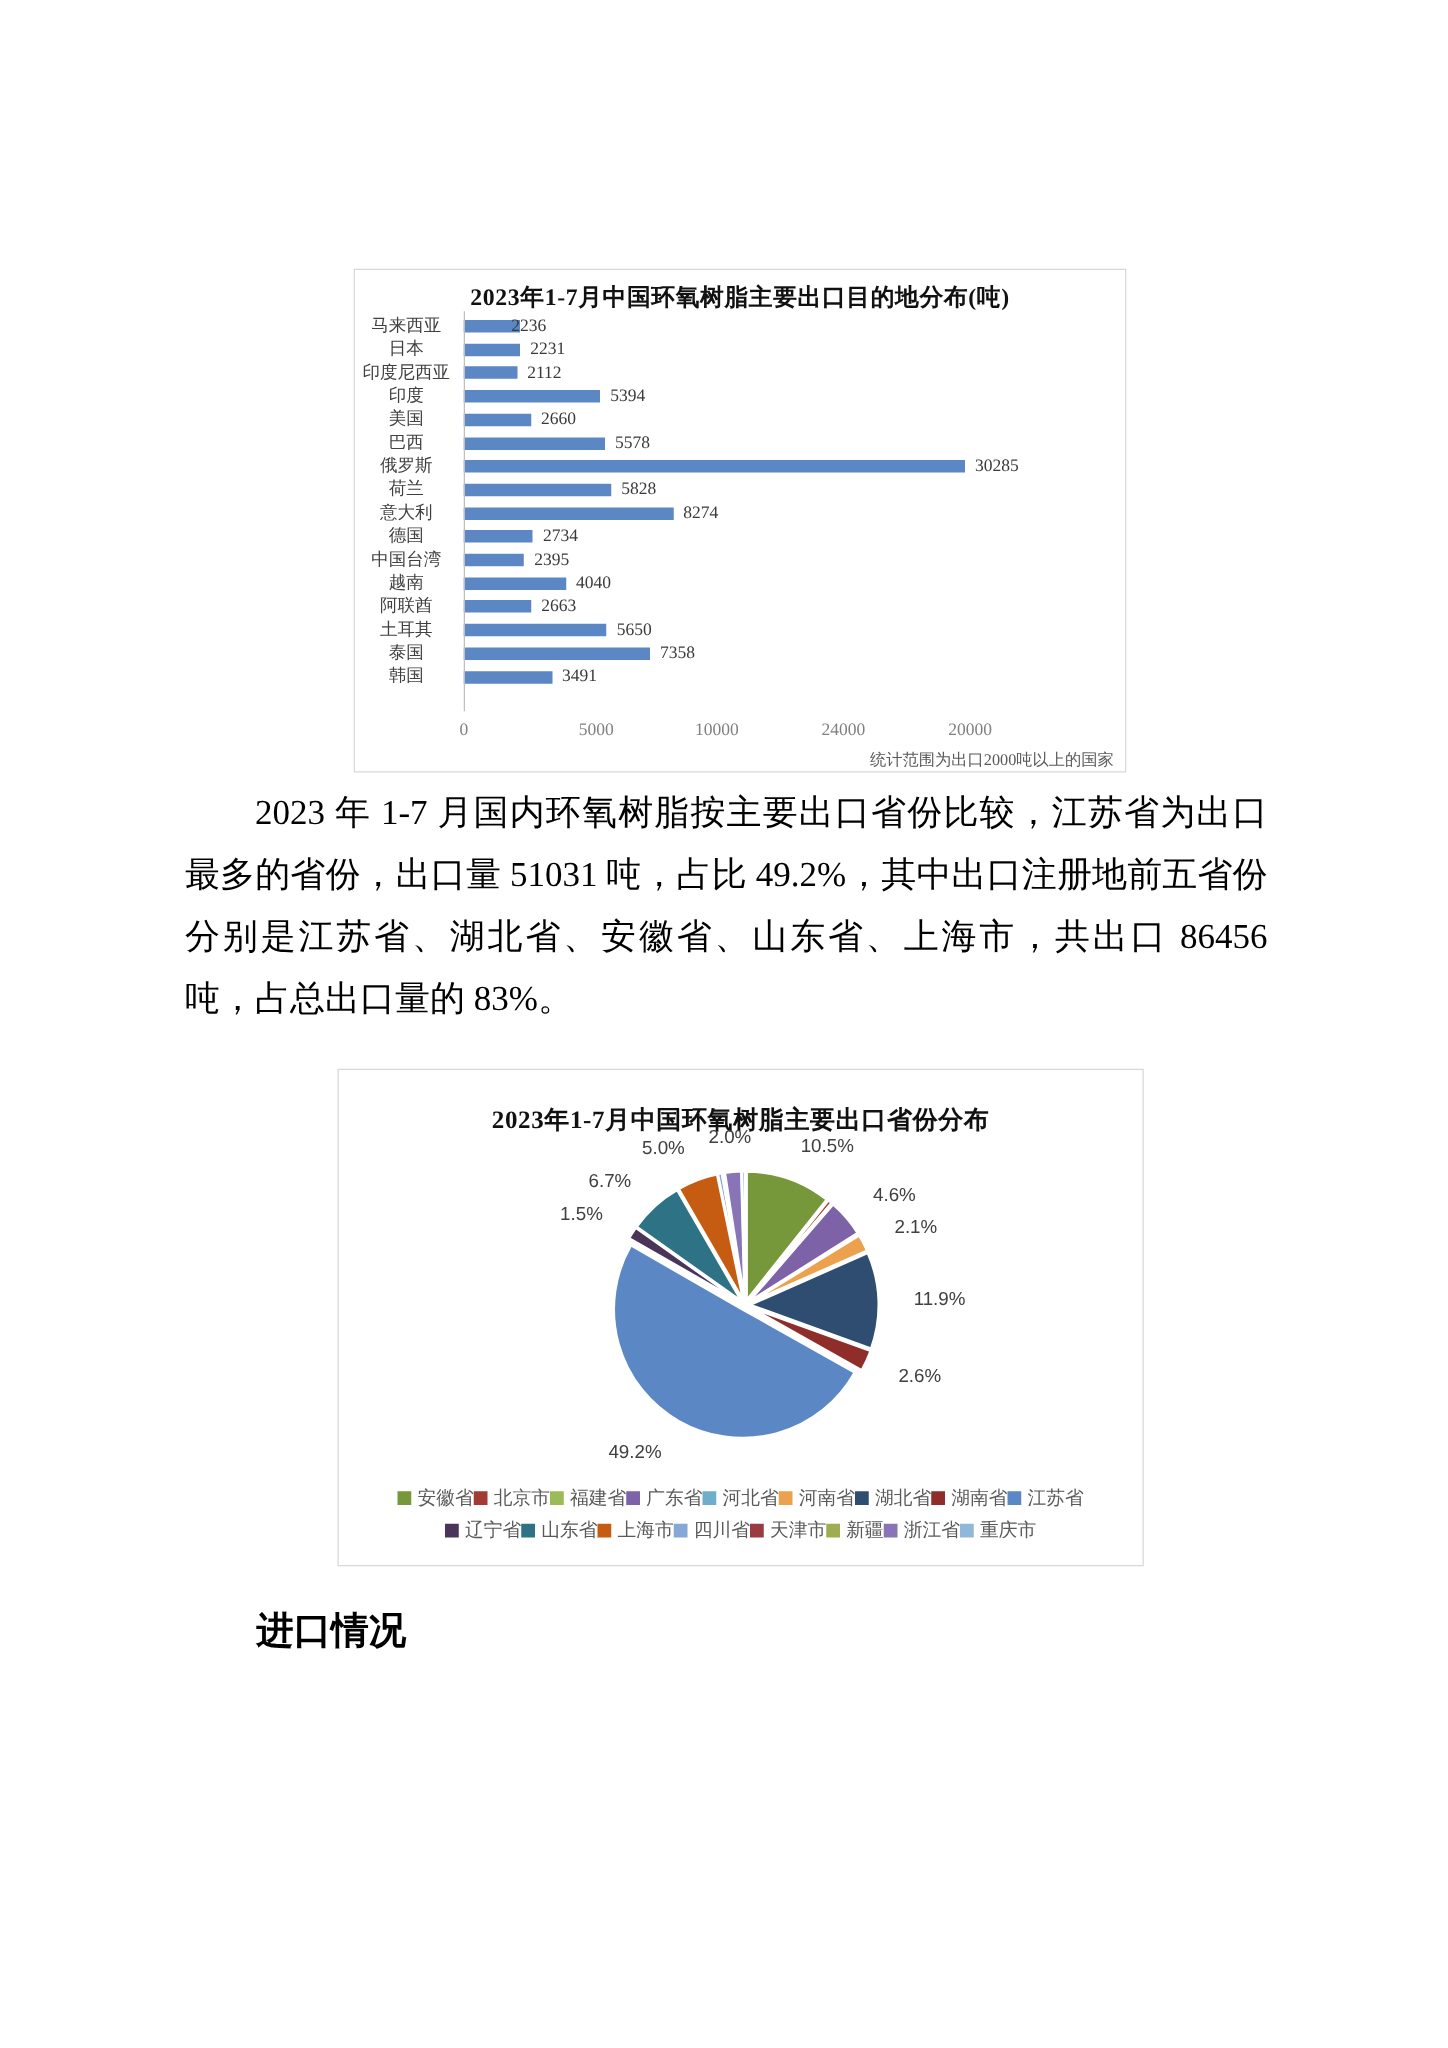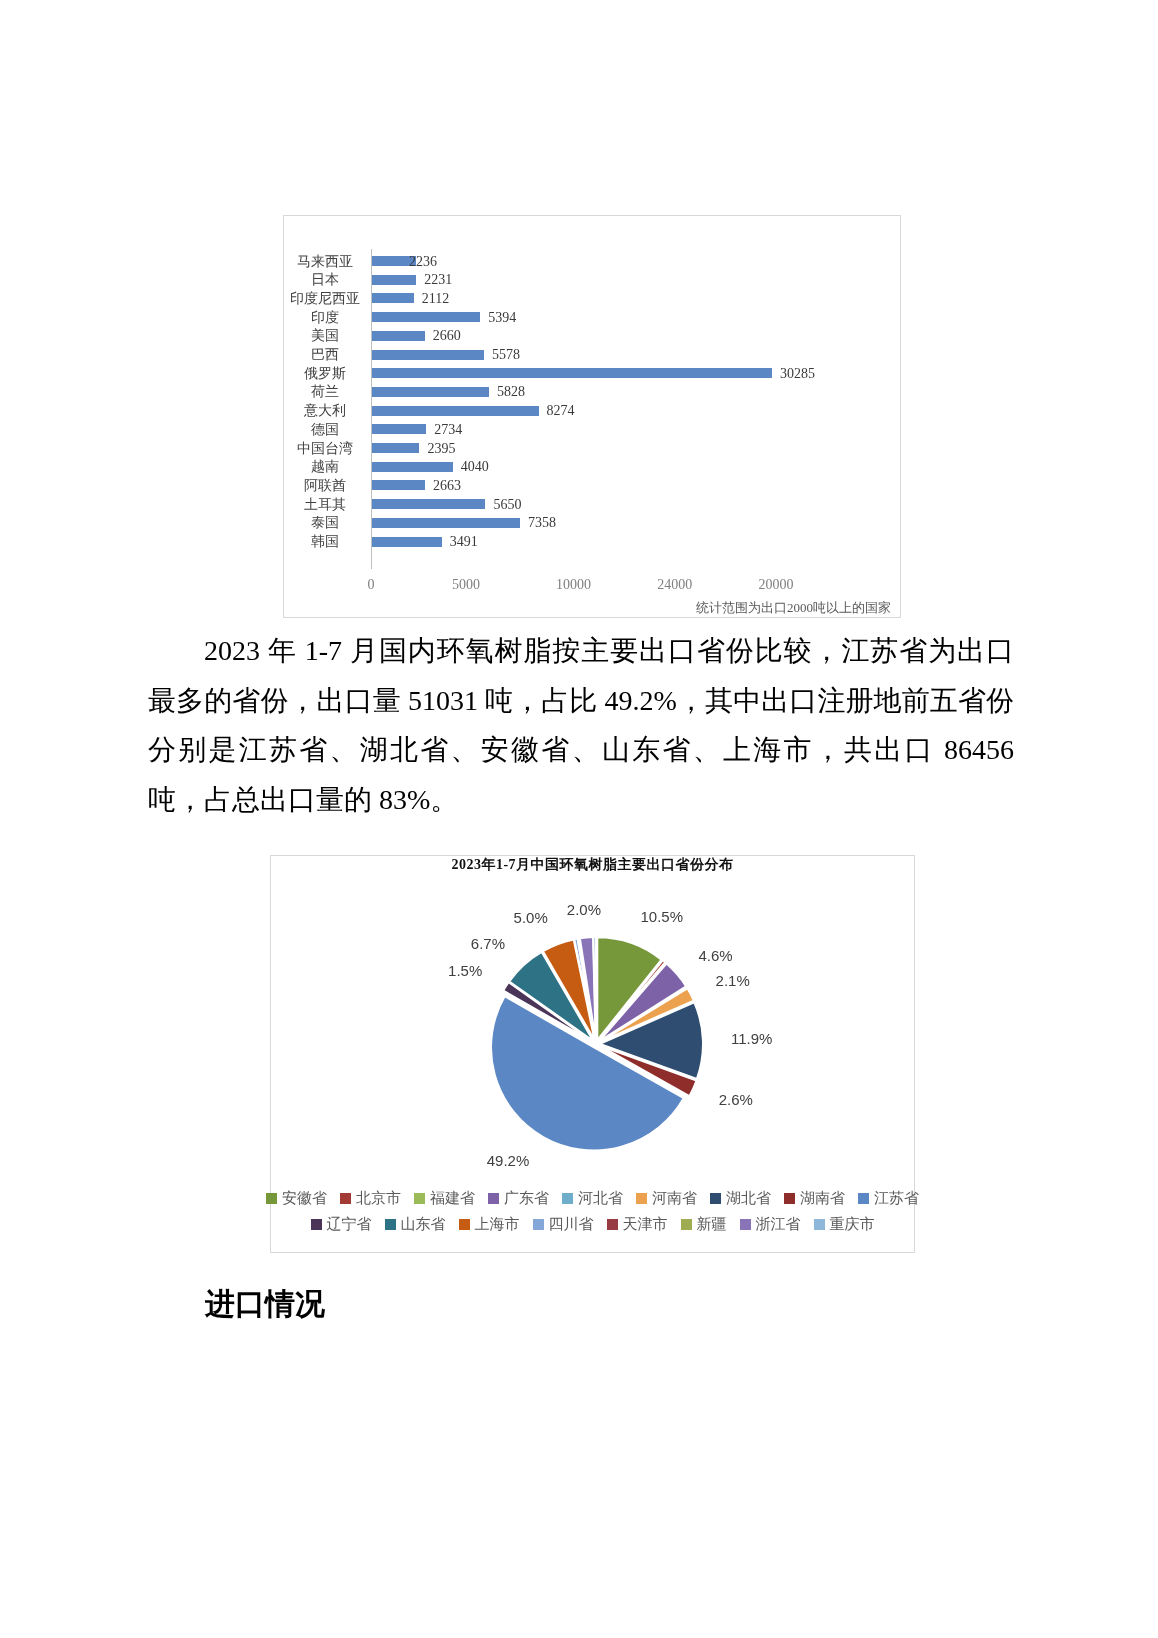--- a/index.html
+++ b/index.html
@@ -3,47 +3,48 @@
 <meta charset="utf-8">
 <style>
   html,body{margin:0;padding:0;background:#ffffff;}
   .page{position:relative;width:1158px;height:1638px;background:#ffffff;overflow:hidden;
         font-family:"Liberation Serif", serif;color:#000;}
   .chart-box{position:absolute;background:#ffffff;border:1px solid #d8d8d8;box-sizing:border-box;}
   .bar-box{left:283px;top:215px;width:618px;height:403px;}
   .pie-box{left:270px;top:855px;width:645px;height:398px;}
   .chart-title{position:absolute;left:0;right:0;top:9px;text-align:center;
                font-weight:bold;font-size:19px;color:#111;letter-spacing:.5px;}
-  .pie-title{top:0;font-size:14px;}
+  .pie-title{top:26px;font-size:20px;}
   .bar-plot{position:absolute;left:0;top:0;width:100%;height:100%;}
   .bar-row-label{position:absolute;width:82px;text-align:center;font-size:14px;color:#404040;
                  white-space:nowrap;line-height:14px;}
   .bar-rect{position:absolute;height:10px;background:#5B87C5;}
   .bar-value{position:absolute;font-size:14px;color:#3a3a3a;line-height:12px;white-space:nowrap;}
   .axis-line{position:absolute;width:1px;background:#bfbfbf;}
   .tick-label{position:absolute;font-size:14px;color:#808080;transform:translateX(-50%);}
   .footnote{position:absolute;right:9px;top:383px;font-size:13px;color:#595959;}
   .body-text{position:absolute;left:148px;top:626px;width:866px;margin:0;
              font-size:28px;line-height:49.5px;text-align:justify;text-indent:56px;color:#000;}
   #pie-svg{position:absolute;left:0;top:0;width:645px;height:398px;}
   .pie-label{font-family:"Liberation Sans", sans-serif;font-size:15px;fill:#404040;}
   .legend{position:absolute;left:0;right:0;top:333px;display:flex;flex-direction:column;
           align-items:center;gap:7px;}
-  .legend-row{display:flex;justify-content:center;gap:13px;}
+  .legend-row{display:flex;justify-content:center;}
   .legend-item{display:flex;align-items:center;gap:5px;font-size:15px;color:#595959;white-space:nowrap;}
   .legend-swatch{width:11px;height:11px;display:inline-block;}
   .section-heading{position:absolute;left:205px;top:1284px;font-size:30px;font-weight:bold;color:#000;}
   .page-number{position:absolute;left:0;right:0;top:1476px;text-align:center;font-size:30px;color:#000;}
 </style>
 </head>
 <body>
 
 <div class="page">
 
   <div class="chart-box bar-box">
+    <div class="chart-title">2023年1-7月中国环氧树脂主要出口目的地分布(吨)</div>
     <div class="bar-plot" id="bar-plot">
         <div class="bar-row-label" style="left: 0px; top: 38.5px;">马来西亚</div>
         <div class="bar-rect" style="left: 87px; top: 40px; width: 45.279px; background: rgb(91, 135, 197);"></div>
         <div class="bar-value" style="left: 125px; top: 39.5px;">2236</div>
         <div class="bar-row-label" style="left: 0px; top: 57.2px;">日本</div>
         <div class="bar-rect" style="left: 87px; top: 58.7px; width: 45.1778px; background: rgb(91, 135, 197);"></div>
         <div class="bar-value" style="left: 140.178px; top: 58.2px;">2231</div>
         <div class="bar-row-label" style="left: 0px; top: 75.9px;">印度尼西亚</div>
         <div class="bar-rect" style="left: 87px; top: 77.4px; width: 42.768px; background: rgb(91, 135, 197);"></div>
         <div class="bar-value" style="left: 137.768px; top: 76.9px;">2112</div>
@@ -81,21 +82,21 @@
         <div class="bar-rect" style="left: 87px; top: 283.1px; width: 114.412px; background: rgb(91, 135, 197);"></div>
         <div class="bar-value" style="left: 209.412px; top: 282.6px;">5650</div>
         <div class="bar-row-label" style="left: 0px; top: 300.3px;">泰国</div>
         <div class="bar-rect" style="left: 87px; top: 301.8px; width: 149px; background: rgb(91, 135, 197);"></div>
         <div class="bar-value" style="left: 244px; top: 301.3px;">7358</div>
         <div class="bar-row-label" style="left: 0px; top: 319px;">韩国</div>
         <div class="bar-rect" style="left: 87px; top: 320.5px; width: 70.6928px; background: rgb(91, 135, 197);"></div>
         <div class="bar-value" style="left: 165.693px; top: 320px;">3491</div>
         <div class="axis-line" style="left: 87px; top: 33px; height: 320px;"></div>
         <div class="tick-label" style="left: 87px; top: 361px;">0</div>
-        <div class="tick-label" style="left: 182px; top: 361px;">5000</div>
+        <div class="tick-label" style="left: 193px; top: 361px;">5000</div>
         <div class="tick-label" style="left: 289.5px; top: 361px;">10000</div>
         <div class="tick-label" style="left: 390.75px; top: 361px;">24000</div>
         <div class="tick-label" style="left: 492px; top: 361px;">20000</div>
       </div>
     <div class="footnote">统计范围为出口2000吨以上的国家</div>
   </div>
 
   <p class="body-text">2023 年 1-7 月国内环氧树脂按主要出口省份比较，江苏省为出口最多的省份，出口量 51031 吨，占比 49.2%，其中出口注册地前五省份分别是江苏省、湖北省、安徽省、山东省、上海市，共出口 86456 吨，占总出口量的 83%。</p>
 
   <div class="chart-box pie-box">

